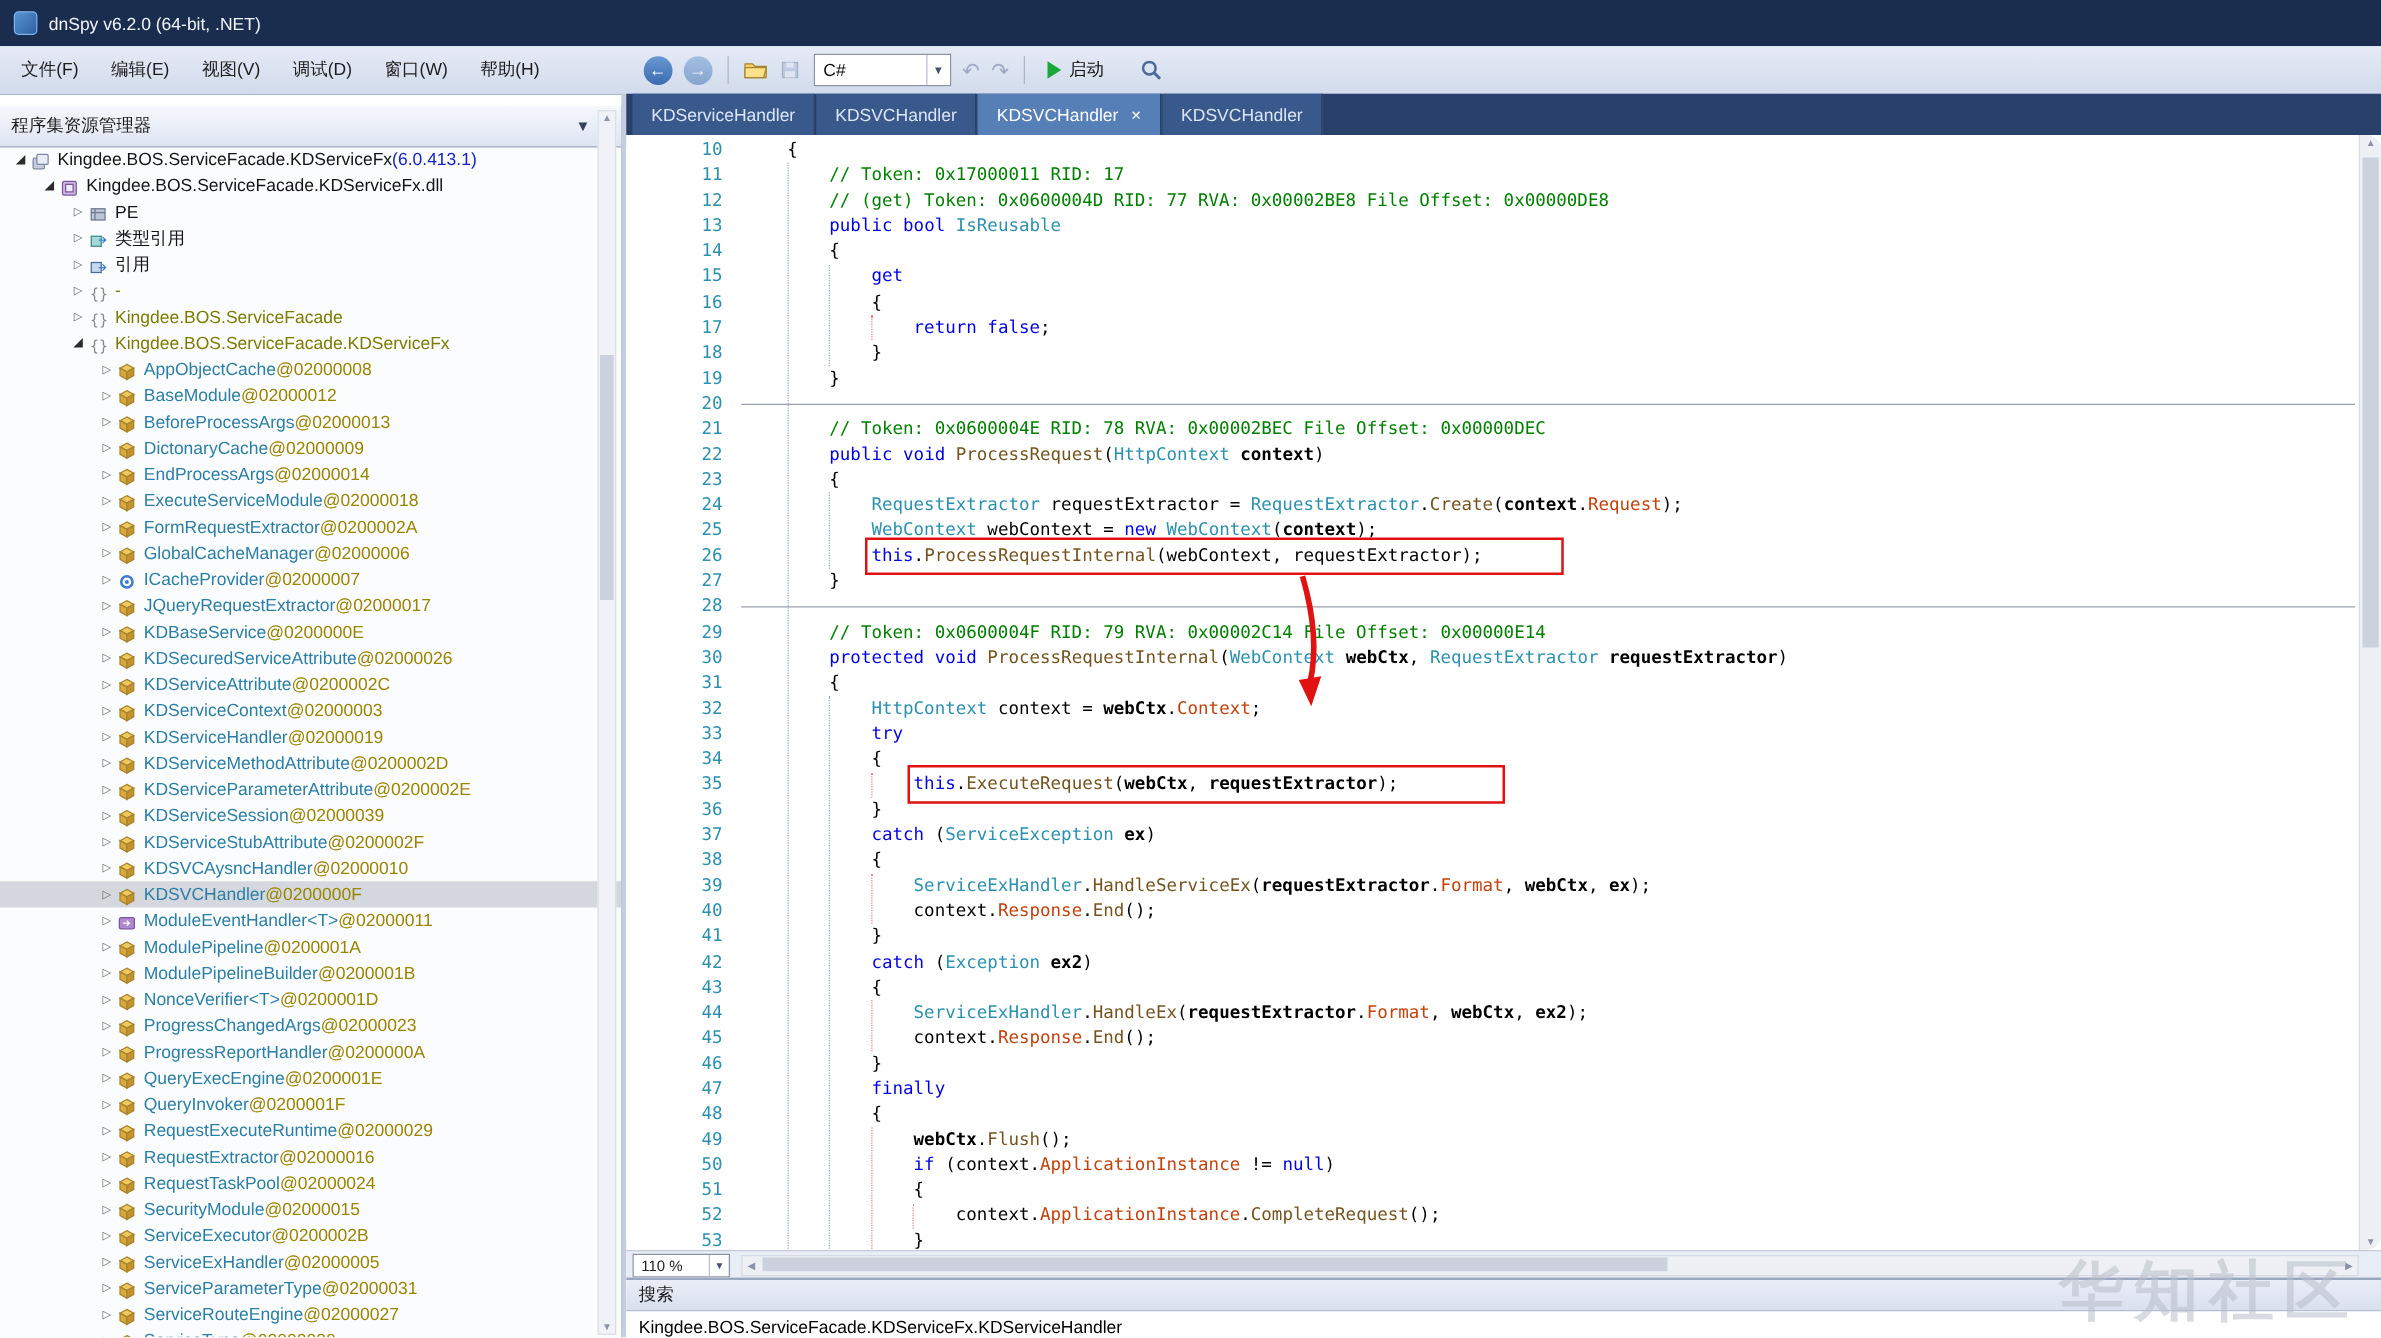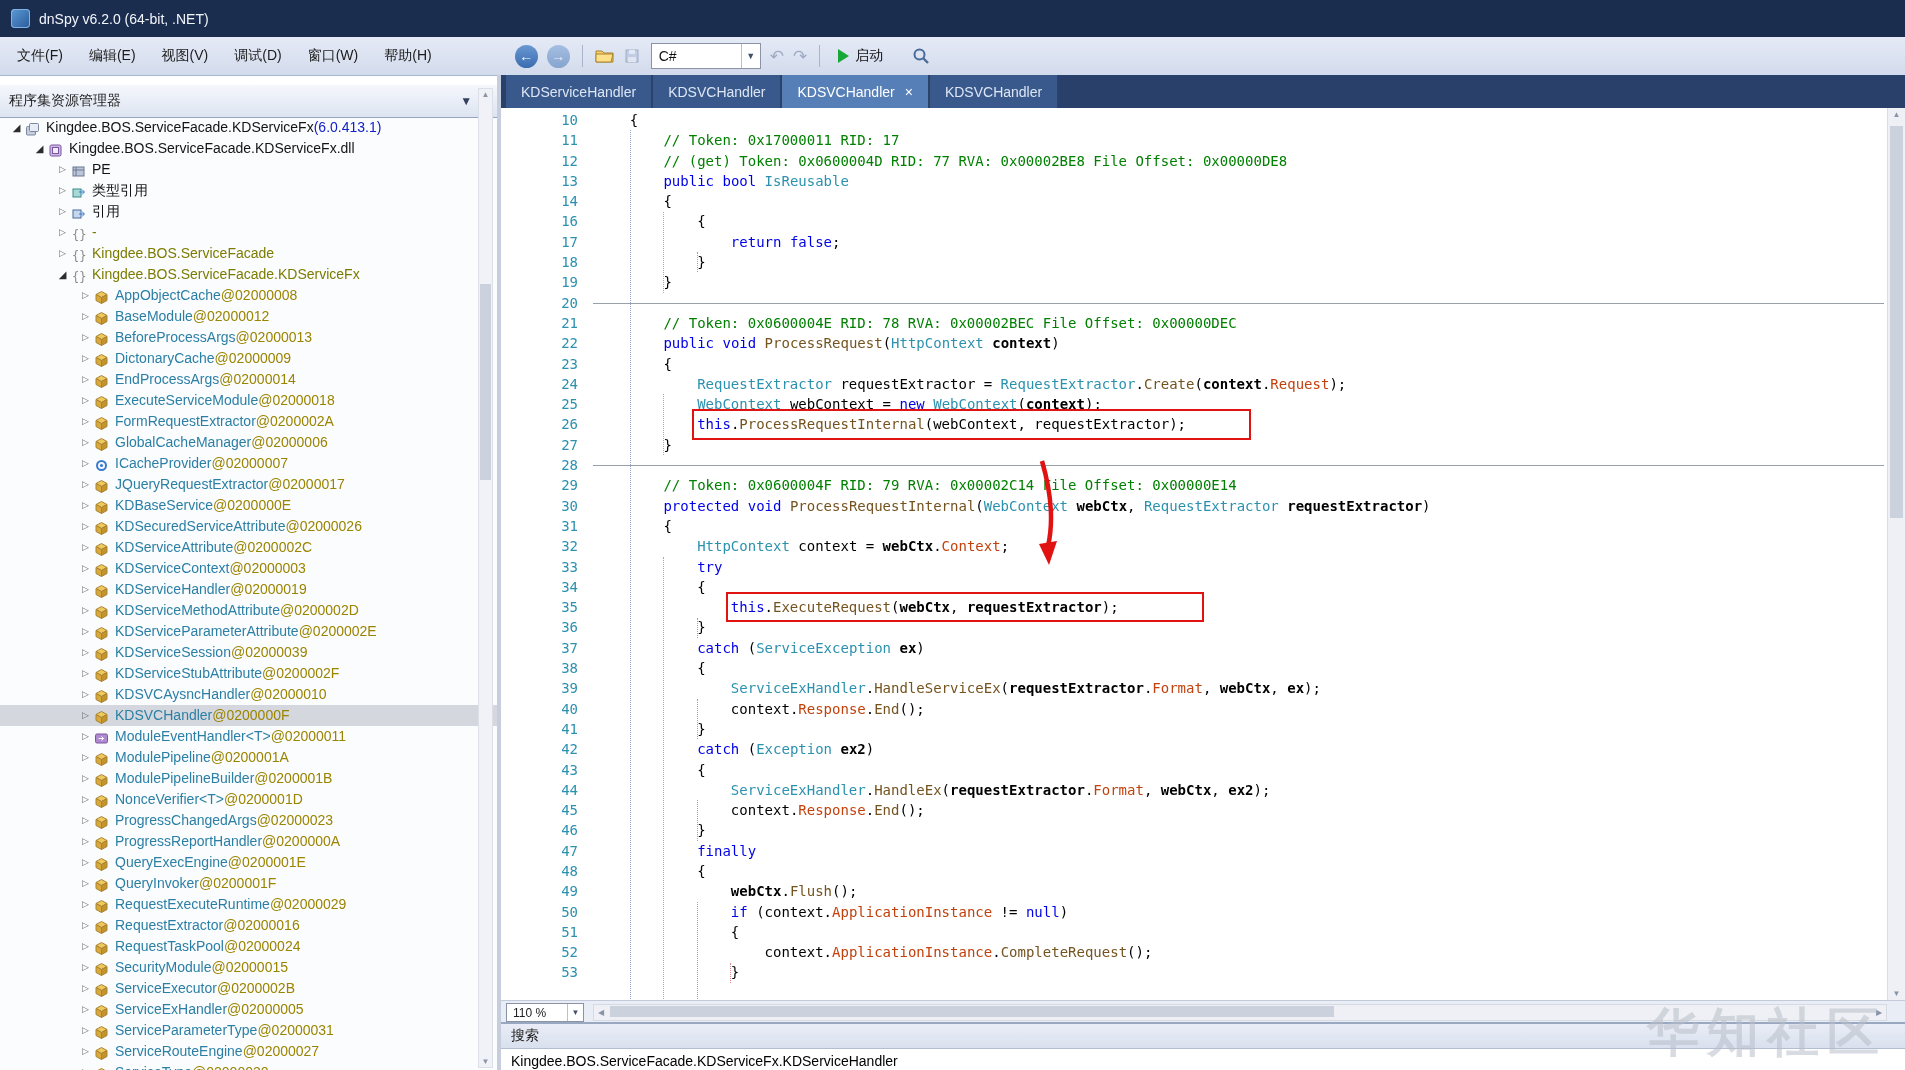--- a/index.html
+++ b/index.html
@@ -62,21 +62,21 @@
   .v-splitter{position:absolute;left:497px;top:75px;width:4px;bottom:0;background:#c6cede;}
 
   
   .tab-strip{position:absolute;left:0;top:0;right:0;height:33px;background:#29406a;display:flex;align-items:stretch;padding-left:5px;}
   .tab{display:flex;align-items:center;padding:0 15px;background:#39598c;color:#dce6f5;margin-right:1px;
        border-right:1px solid #2b4468;font-size:14px;}
   .tab.active{background:#567fb8;color:#ffffff;}
   .tab-close{margin-left:10px;font-size:14px;color:#fff;line-height:1;}
 
   
-  .editor{position:absolute;left:0;top:33px;right:0;height:892px;background:#fff;overflow:hidden;}
+  .editor{position:absolute;left:0;top:33px;right:0;height:892px;background:#fff;overflow:hidden;border-radius:12px;}
   .code-scroll{position:absolute;left:0;top:0;right:17px;bottom:0;overflow:hidden;padding-top:2px;}
   .code-line{display:flex;height:20.3px;line-height:20.3px;white-space:pre;position:relative;
              font-family:"DejaVu Sans Mono","Liberation Mono",monospace;font-size:14px;}
   .ln{width:95px;box-sizing:border-box;padding-right:18px;text-align:right;color:#2b91af;flex:none;}
   .lc{white-space:pre;}
   .code-line.sep::after{content:"";position:absolute;left:92px;right:4px;top:10px;border-top:1px solid #9aa0aa;}
   .red-box{outline:2.5px solid #e01212;outline-offset:3px;display:inline-block;}
   .tok-pl{color:#000;}
   .tok-k{color:#0000e6;}
   .tok-ty{color:#2b91af;}
@@ -661,20 +661,21 @@
           <div class="guide red" style="left:100.8px;top:690.2px;height:40.6px;"></div>
           <div class="guide red" style="left:100.8px;top:791.7px;height:101.5px;"></div>
           <div class="guide red" style="left:134.4px;top:852.6px;height:20.3px;"></div>
         </div>
         <div>
             <div class="code-line"><span class="ln">10</span><span class="lc"><span class="tok-pl">    {</span></span></div>
             <div class="code-line"><span class="ln">11</span><span class="lc"><span class="tok-pl">        </span><span class="tok-cm">// Token: 0x17000011 RID: 17</span></span></div>
             <div class="code-line"><span class="ln">12</span><span class="lc"><span class="tok-pl">        </span><span class="tok-cm">// (get) Token: 0x0600004D RID: 77 RVA: 0x00002BE8 File Offset: 0x00000DE8</span></span></div>
             <div class="code-line"><span class="ln">13</span><span class="lc"><span class="tok-pl">        </span><span class="tok-k">public</span><span class="tok-pl"> </span><span class="tok-k">bool</span><span class="tok-pl"> </span><span class="tok-prop">IsReusable</span></span></div>
             <div class="code-line"><span class="ln">14</span><span class="lc"><span class="tok-pl">        {</span></span></div>
+            <div class="code-line"><span class="ln">15</span><span class="lc"><span class="tok-pl">            </span><span class="tok-k">get</span></span></div>
             <div class="code-line"><span class="ln">16</span><span class="lc"><span class="tok-pl">            {</span></span></div>
             <div class="code-line"><span class="ln">17</span><span class="lc"><span class="tok-pl">                </span><span class="tok-k">return</span><span class="tok-pl"> </span><span class="tok-k">false</span><span class="tok-pl">;</span></span></div>
             <div class="code-line"><span class="ln">18</span><span class="lc"><span class="tok-pl">            }</span></span></div>
             <div class="code-line"><span class="ln">19</span><span class="lc"><span class="tok-pl">        }</span></span></div>
             <div class="code-line sep"><span class="ln">20</span><span class="lc"></span></div>
             <div class="code-line"><span class="ln">21</span><span class="lc"><span class="tok-pl">        </span><span class="tok-cm">// Token: 0x0600004E RID: 78 RVA: 0x00002BEC File Offset: 0x00000DEC</span></span></div>
             <div class="code-line"><span class="ln">22</span><span class="lc"><span class="tok-pl">        </span><span class="tok-k">public</span><span class="tok-pl"> </span><span class="tok-k">void</span><span class="tok-pl"> </span><span class="tok-m">ProcessRequest</span><span class="tok-pl">(</span><span class="tok-ty">HttpContext</span><span class="tok-pl"> </span><span class="tok-pb">context</span><span class="tok-pl">)</span></span></div>
             <div class="code-line"><span class="ln">23</span><span class="lc"><span class="tok-pl">        {</span></span></div>
             <div class="code-line"><span class="ln">24</span><span class="lc"><span class="tok-pl">            </span><span class="tok-ty">RequestExtractor</span><span class="tok-pl"> requestExtractor = </span><span class="tok-ty">RequestExtractor</span><span class="tok-pl">.</span><span class="tok-m">Create</span><span class="tok-pl">(</span><span class="tok-pb">context</span><span class="tok-pl">.</span><span class="tok-pr">Request</span><span class="tok-pl">);</span></span></div>
             <div class="code-line"><span class="ln">25</span><span class="lc"><span class="tok-pl">            </span><span class="tok-ty">WebContext</span><span class="tok-pl"> webContext = </span><span class="tok-k">new</span><span class="tok-pl"> </span><span class="tok-ty">WebContext</span><span class="tok-pl">(</span><span class="tok-pb">context</span><span class="tok-pl">);</span></span></div>

